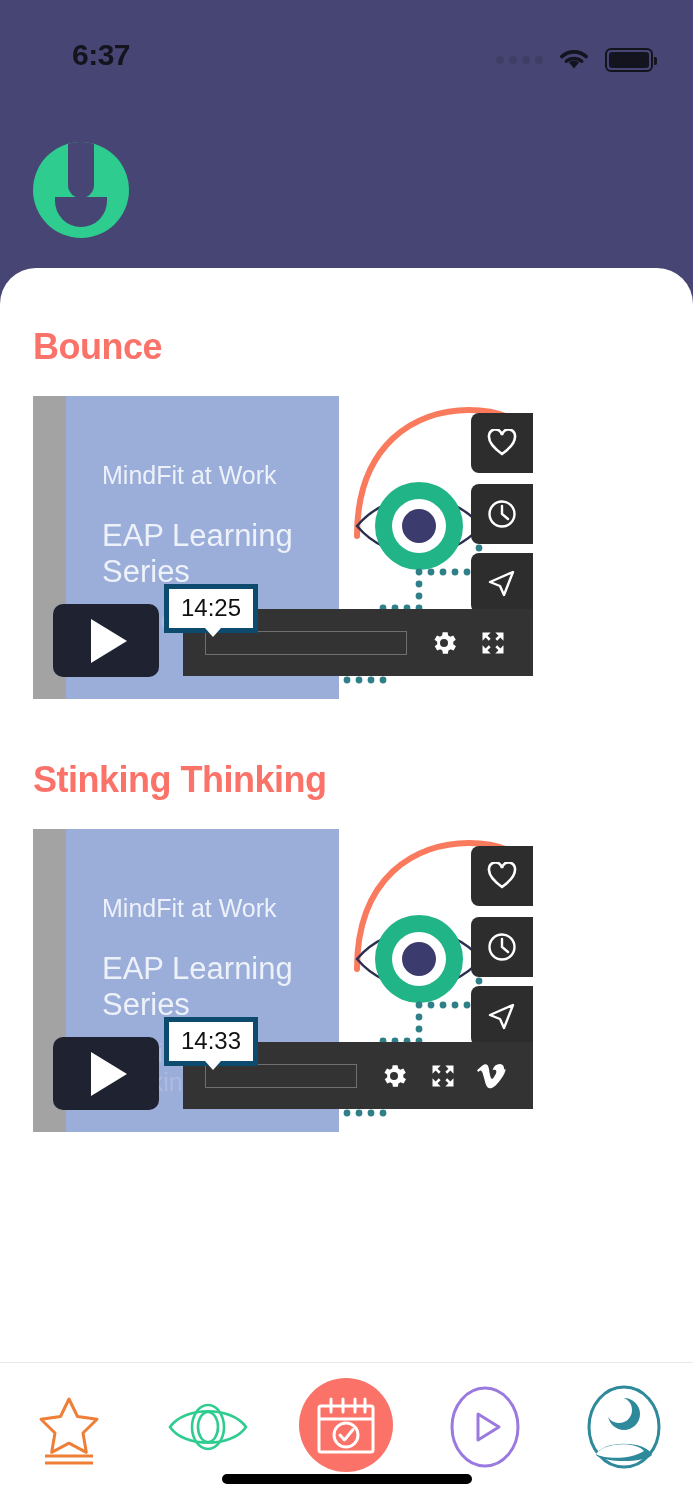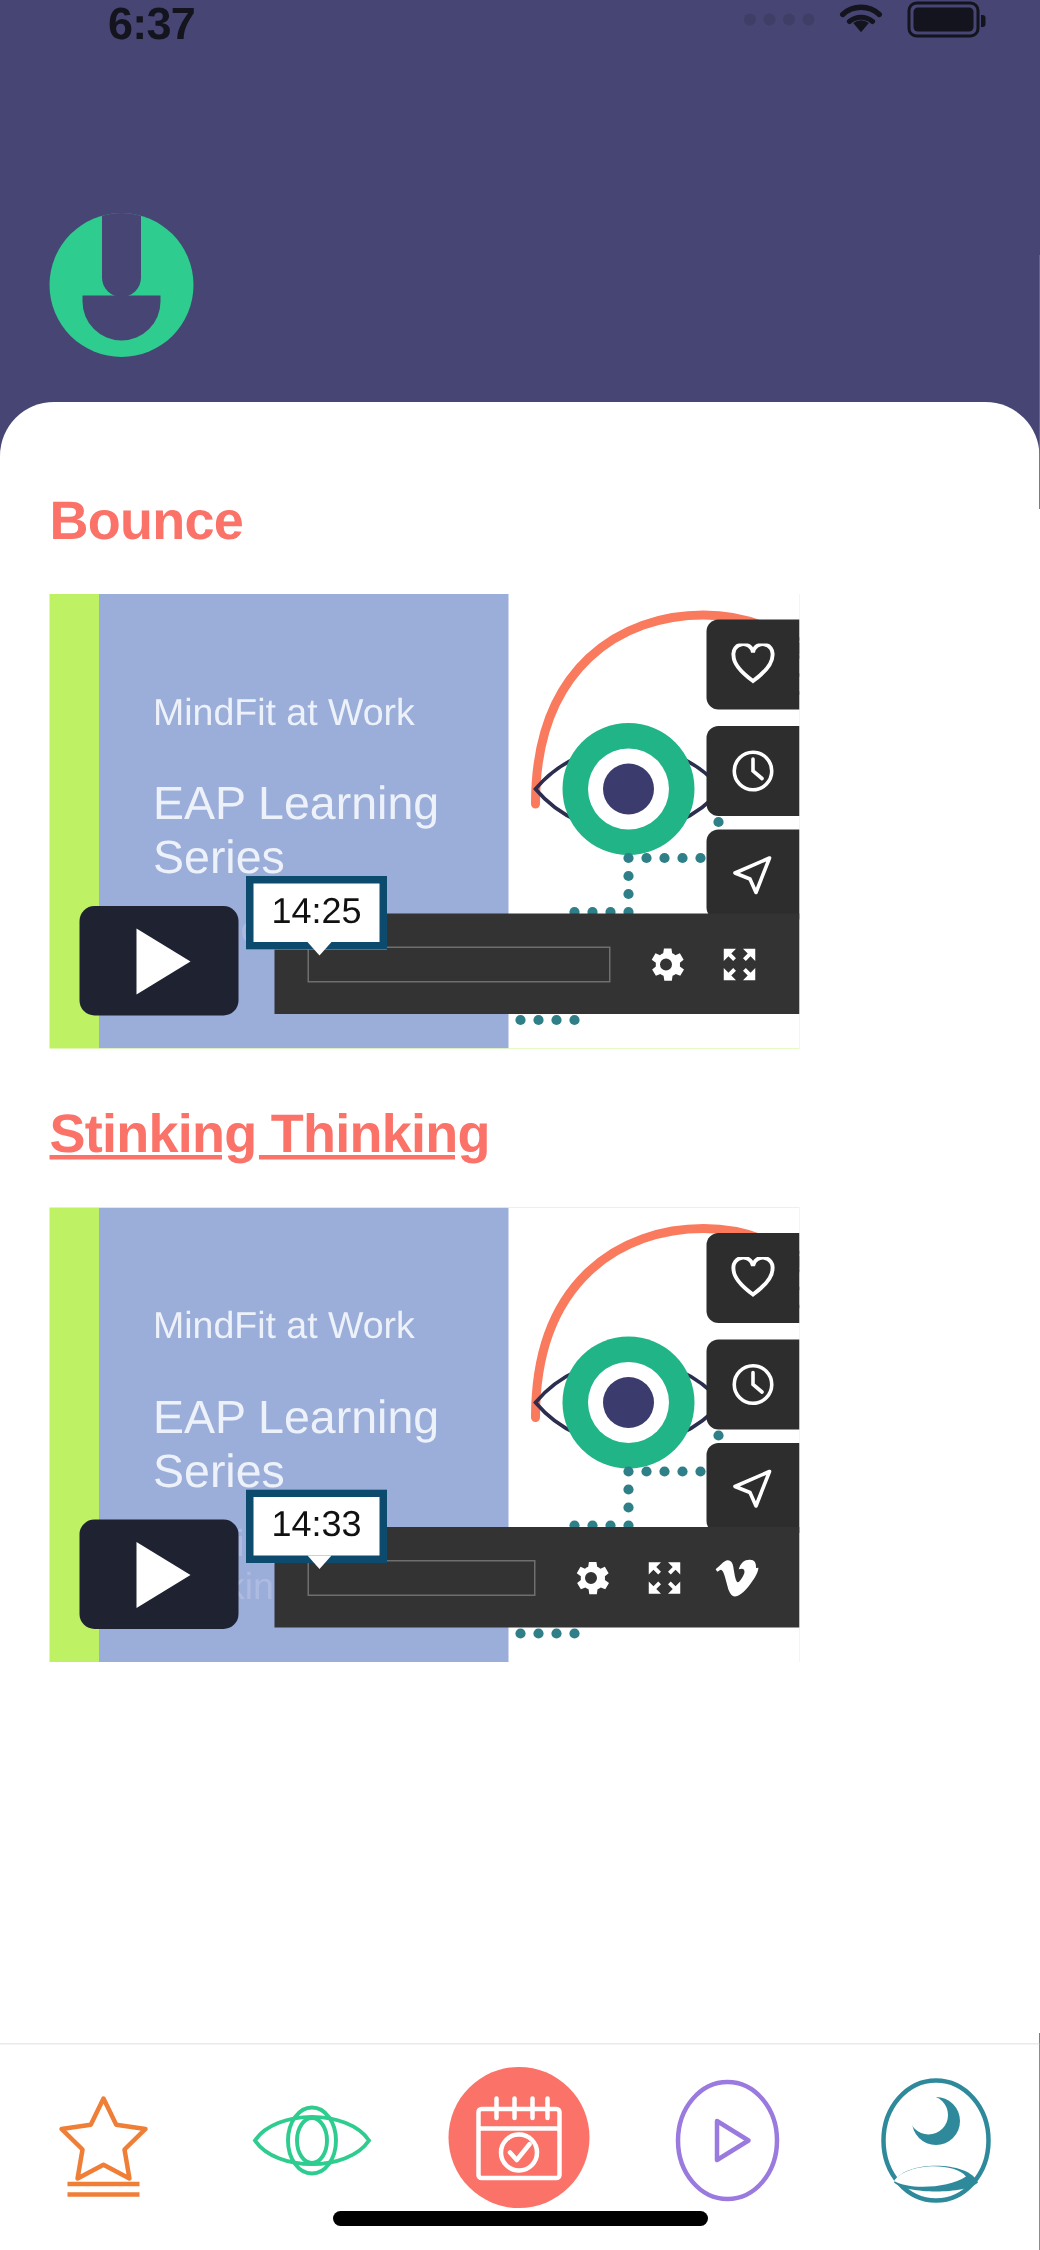--- a/index.html
+++ b/index.html
@@ -12,21 +12,21 @@
   #phone {
     position: relative;
     width: 693px; height: 1500px;
     background: #474573;
     overflow: hidden;
   }
 
   
   .statusbar {
     position: absolute; top: 0; left: 0; right: 0; height: 72px;
-    display: flex; align-items: flex-start; justify-content: space-between;
+    display: flex; align-items: flex-end; justify-content: space-between;
     padding: 0 40px 0 72px;
   }
   .status-time {
     font-size: 30px; font-weight: 600; color: #14141e;
     letter-spacing: -0.5px;
   }
   .status-right { display: flex; align-items: center; gap: 14px; }
   .sig-dots { display: flex; gap: 5px; align-items: center; }
   .sig-dots i { width: 8px; height: 8px; border-radius: 50%; background: #3f3e67; display:block; }
   .wifi-ico { display: block; }
@@ -71,26 +71,26 @@
     height: 1232px; background: #ffffff;
     border-radius: 36px 36px 0 0;
     overflow: hidden;
   }
   .sheet-scroll { padding: 58px 29px 0 33px; }
 
   .section-title {
     color: #fa7268; font-size: 36px; font-weight: 700;
     letter-spacing: -0.5px; margin-bottom: 28px;
   }
-  .section-title.second { margin-top: 36px; text-decoration: underline; }
+  .section-title.second { margin-top: 60px; }
 
   
   .video {
     position: relative; width: 500px; height: 303px;
-    background: #bef264; overflow: hidden;
+    background: #a3a3a3; overflow: hidden;
   }
   .video-inner {
     position: absolute; left: 33px; top: 0;
     width: 548px; height: 303px; background: #ffffff; overflow: hidden;
   }
   .slide-left {
     position: absolute; left: 0; top: 0; width: 273px; height: 303px;
     background: #9badd9;
   }
   .slide-left .l1, .slide-left .l2, .slide-left .l3 {

